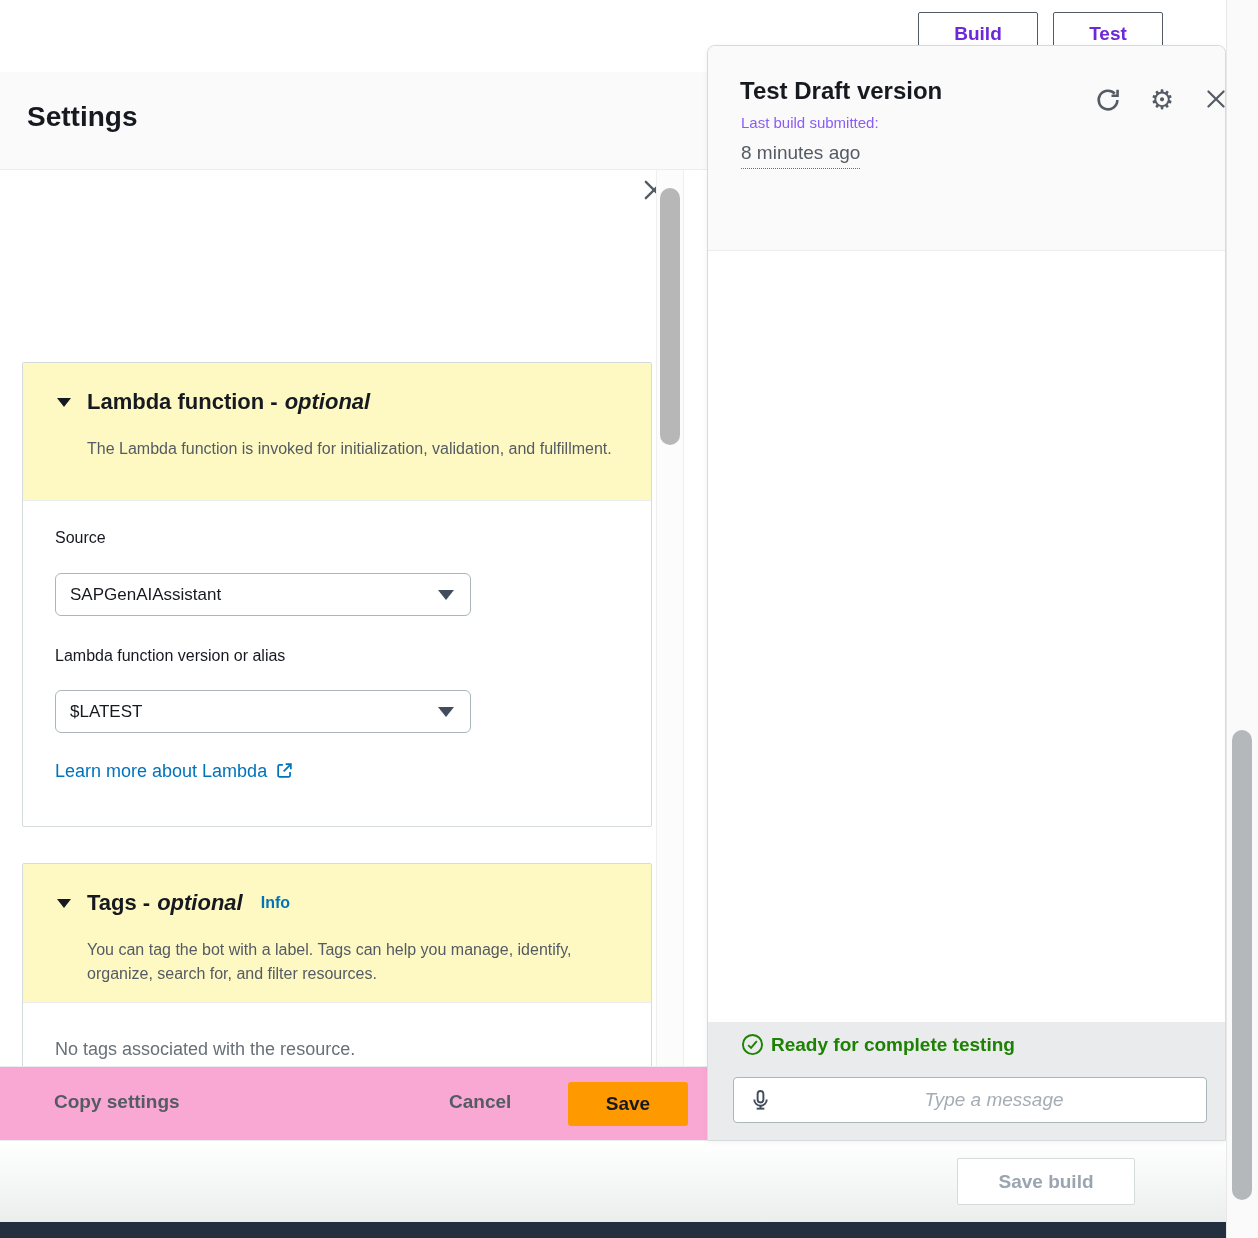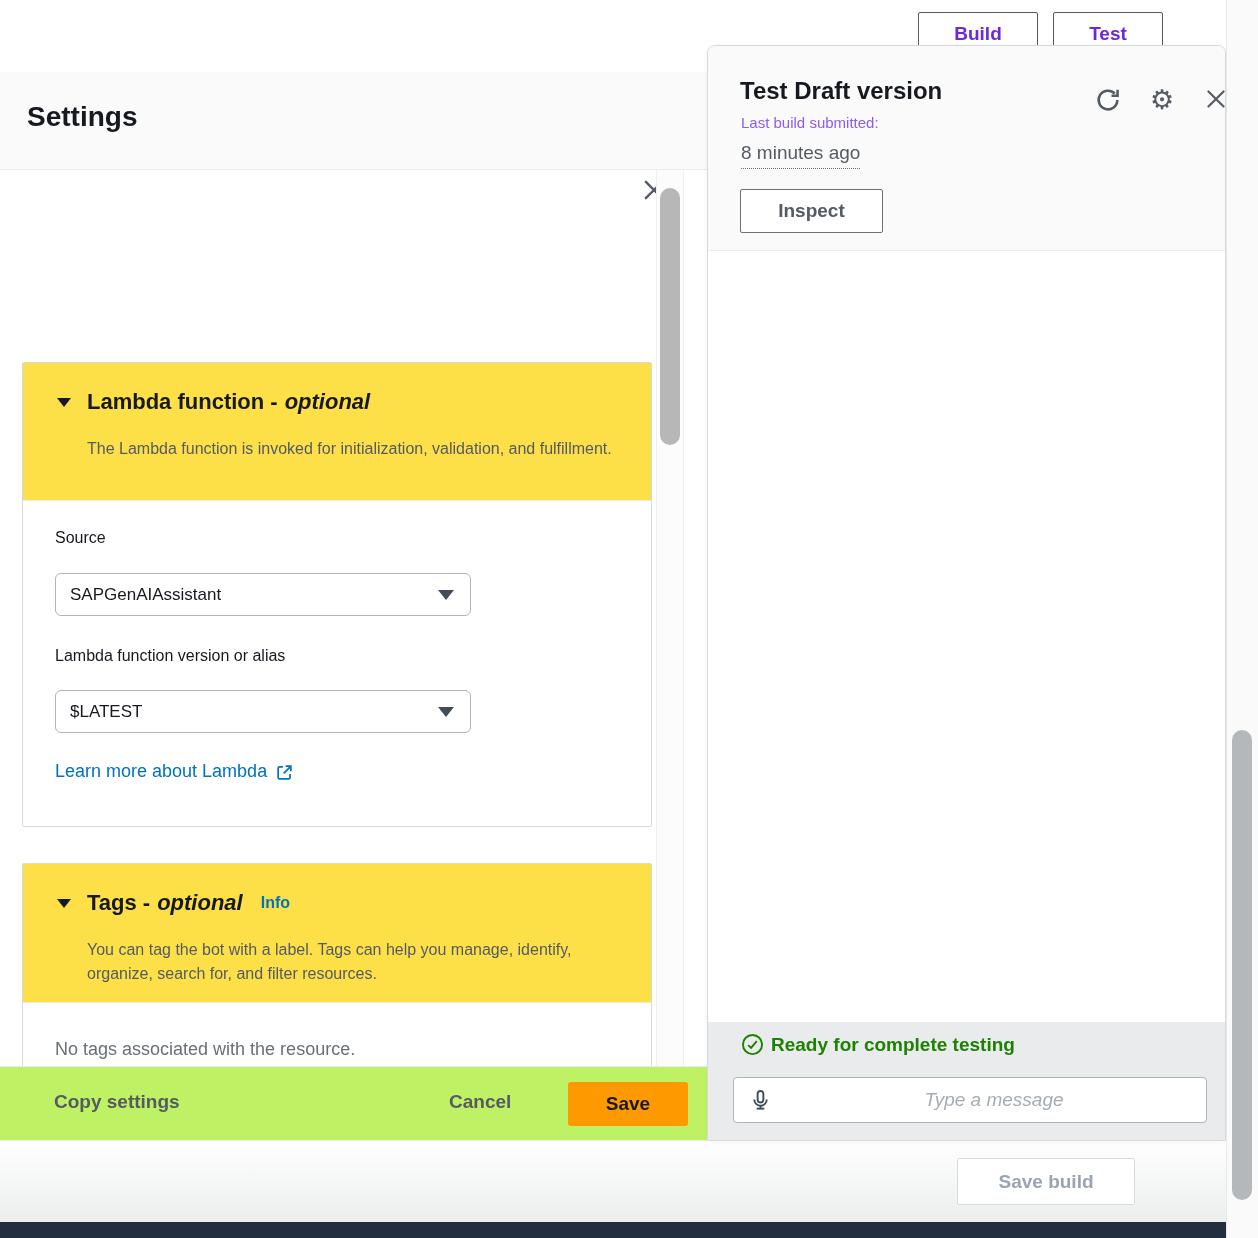--- a/index.html
+++ b/index.html
@@ -14,51 +14,51 @@
   .btn-test  { left:1053px; width:110px; }
 
   
   .settings-header { position:absolute; left:0; top:72px; width:707px; height:98px; background:#fafafa;
                      border-bottom:1px solid #eaeded; z-index:1; }
   .settings-title { position:absolute; left:27px; top:29px; font-size:28px; font-weight:bold; color:#16191f; }
   .settings-close { position:absolute; left:640px; top:104px; width:28px; height:28px; cursor:pointer; }
   .settings-body { position:absolute; left:0; top:170px; width:707px; height:896px; background:#fff; }
 
   .card { position:absolute; left:22px; width:630px; background:#fff; border:1px solid #d5dbdb; border-radius:2px; }
-  .card-header { background:#fde047; border-bottom:1px solid #eaeded; padding:26px 30px 0 34px; }
+  .card-header { background:#fef9c3; border-bottom:1px solid #eaeded; padding:26px 30px 0 34px; }
   .card1 { top:192px; height:465px; }
   .card1 .card-header { height:138px; }
   .card2 { top:693px; height:344px; }
   .card2 .card-header { height:139px; }
 
   .sec-title-row { display:flex; align-items:center; }
   .caret { width:0; height:0; border-left:7px solid transparent; border-right:7px solid transparent;
            border-top:9px solid #16191f; margin-right:16px; cursor:pointer; flex:0 0 auto; }
   .sec-title { font-size:22px; font-weight:bold; color:#16191f; }
   .sec-opt { font-size:22px; font-weight:bold; font-style:italic; color:#16191f; margin-left:7px; }
   .info-link { font-size:16px; font-weight:bold; color:#0073bb; margin-left:18px; cursor:pointer; }
   .sec-desc { margin:22px 0 0 30px; width:525px; font-size:16px; line-height:24px; color:#545b64; }
 
   .field-label { position:absolute; left:32px; font-size:16px; color:#16191f; }
   .select-box { position:absolute; left:32px; width:416px; height:43px; background:#fff;
                 border:1px solid #aab7b8; border-radius:6px; display:flex; align-items:center;
                 padding:0 16px 0 14px; cursor:pointer; }
   .select-value { font-size:17px; color:#16191f; flex:1; }
   .select-caret { width:0; height:0; border-left:8px solid transparent; border-right:8px solid transparent;
                   border-top:10px solid #414d5c; }
-  .learn-link { position:absolute; left:32px; top:377px; display:flex; align-items:flex-end; gap:8px;
+  .learn-link { position:absolute; left:32px; top:377px; display:flex; align-items:flex-start; gap:8px;
                 font-size:18px; color:#0073bb; cursor:pointer; }
 
   .tags-empty { position:absolute; left:32px; top:36px; font-size:18px; color:#687078; }
   .add-tag-btn { position:absolute; left:32px; top:94px; width:199px; height:43px; background:#fff;
                  border:1px solid #545b64; border-radius:2px; font-size:18px; font-weight:bold;
                  color:#545b64; display:flex; align-items:center; justify-content:center; cursor:pointer; }
   .tags-hint { position:absolute; left:32px; top:151px; font-size:16px; color:#687078; }
 
-  .settings-footer { position:absolute; left:0; top:1066px; width:707px; height:75px; background:#bef264;
+  .settings-footer { position:absolute; left:0; top:1066px; width:707px; height:75px; background:#f9a8d4;
                      border-top:1px solid #eaeded; border-bottom:1px solid #eaeded; z-index:1; }
   .copy-settings { position:absolute; left:54px; top:24px; font-size:19px; font-weight:bold; color:#545b64; cursor:pointer; }
   .cancel-btn { position:absolute; left:449px; top:24px; font-size:19px; font-weight:bold; color:#545b64; cursor:pointer; }
   .save-btn { position:absolute; left:568px; top:15px; width:120px; height:44px; background:#ff9900;
               border:none; border-radius:3px; font-size:19px; font-weight:bold; color:#16191f;
               display:flex; align-items:center; justify-content:center; cursor:pointer; font-family:"Liberation Sans", sans-serif; }
 
   
   .inner-scroll-track { position:absolute; left:656px; top:170px; width:28px; height:896px; background:#fcfcfc;
                         border-left:1px solid #efefef; border-right:1px solid #efefef; z-index:2; }
@@ -198,21 +198,20 @@
       </div>
       <div class="hdr-icon icon-gear">⚙</div>
       <div class="hdr-icon icon-close-test">
         <svg viewBox="0 0 24 24" width="26" height="26">
           <path d="M5 5l14 14M19 5L5 19" stroke="#545b64" stroke-width="2" stroke-linecap="round" fill="none"></path>
         </svg>
       </div>
 
       <div class="last-build-label">Last build submitted:</div>
       <div class="last-build-value">8 minutes ago</div>
-      <div class="inspect-btn">Inspect</div>
     </div>
 
     <div class="chat-area"></div>
 
     <div class="test-footer">
       <div class="status-row">
         <span>
           <svg viewBox="0 0 24 24" width="23" height="23">
             <circle cx="12" cy="12" r="10" fill="none" stroke="#1d8102" stroke-width="2"></circle>
             <path d="M7.5 12.6l3 3 6-7.2" fill="none" stroke="#1d8102" stroke-width="2"></path>

